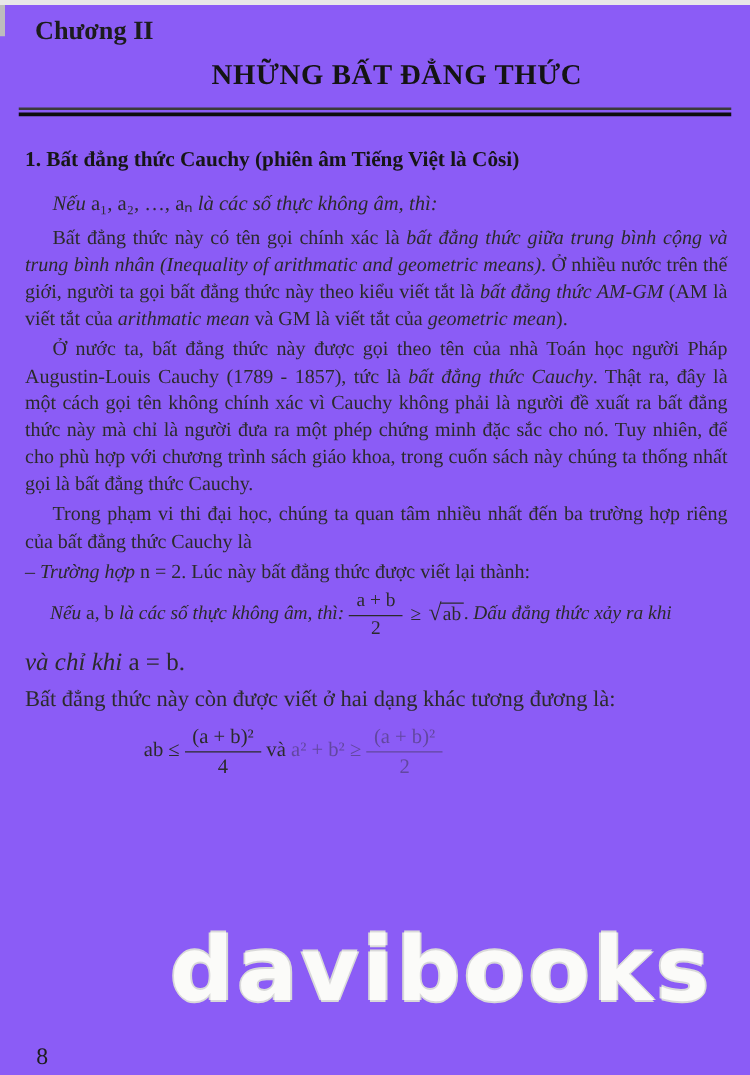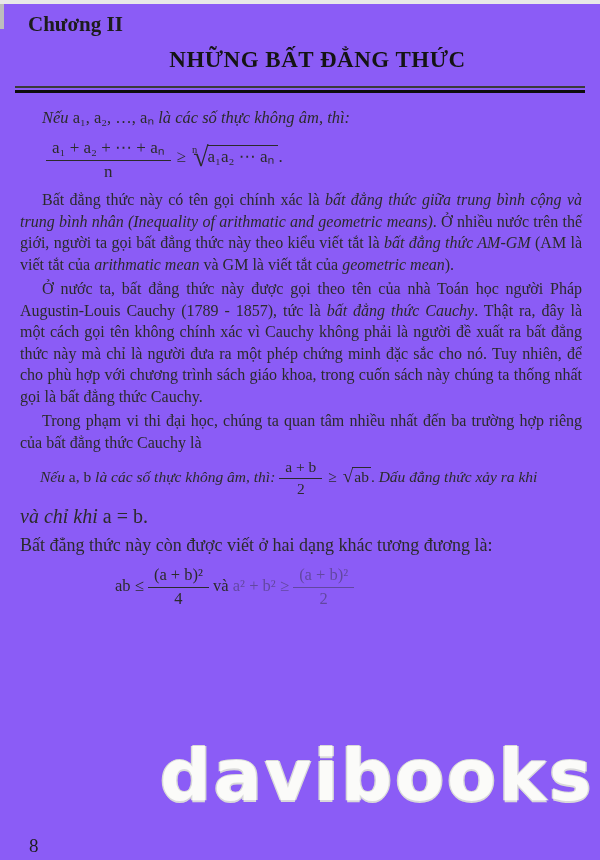--- a/index.html
+++ b/index.html
@@ -28,21 +28,21 @@
   .indent { text-indent:22px; }
   .first-para { margin-top:7px; }
   .case-line { margin:5px 18px 0 20px; font-size:16px; }
   .case-body { margin:5px 0 0 40px; font-size:15.5px; white-space:nowrap; }
   .sqrt-sign { font-size:19px; margin-right:-1px; }
   .sqrt-rad { border-top:1.2px solid #2b2b2b; padding:0 2px; }
   .case-line2 { margin:7px 18px 0 20px; font-size:20px; }
   .equiv-intro { margin:7px 18px 0 20px; font-size:18px; }
   .equiv-formula { margin:9px 0 0 115px; font-size:16.5px; white-space:nowrap; position:relative; z-index:1; }
   .faded { opacity:0.42; }
-  .watermark { position:absolute; left:160px; top:736px; z-index:3; font-family:"DejaVu Sans", sans-serif; pointer-events:none; }
+  .watermark { position:absolute; left:136px; top:736px; z-index:3; font-family:"DejaVu Sans", sans-serif; pointer-events:none; }
   .wm-brand {
     font-size:71px; font-weight:bold; letter-spacing:3px; line-height:1.0; color:#fbfbf9;
     text-shadow:-1.5px 0 #d9d9d9, 1.5px 0 #d9d9d9, 0 -1.5px #d9d9d9, 0 1.5px #d9d9d9;
   }
   .wm-slogan {
     margin:-3px 0 0 118px; font-size:30px; font-weight:bold; letter-spacing:1px; color:#fbfbf9;
     text-shadow:-1px 0 #dedede, 1px 0 #dedede, 0 -1px #dedede, 0 1px #dedede;
   }
   .page-num { position:absolute; left:29px; top:831px; font-size:19px; color:#1d1d1d; }
   .edge-top-left { position:absolute; left:0; top:0; width:4px; height:25px; background:#bdbdbd; }
@@ -51,32 +51,33 @@
 </head>
 <body>
 
 <div class="page">
   <div class="edge-top-left"></div>
 
   <div class="chapter">Chương II</div>
   <div class="title-line title-line1">NHỮNG BẤT ĐẲNG THỨC</div>
   <div class="title-rule"></div>
 
+  <div class="heading">1. Bất đẳng thức Cauchy (phiên âm Tiếng Việt là Côsi)</div>
 
   <div class="hyp"><span class="it">Nếu</span><span> a₁, a₂, …, aₙ </span><span class="it">là các số thực không âm, thì:</span></div>
 
-  <div class="formula"><span class="frac"><span class="num">a₁ + a₂ + ⋯ + aₙ</span><span class="den">n</span></span><span class="rel">≥</span><span class="root-idx">n</span><span class="root-sign">√</span><span class="root-rad">a₁a₂ ⋯ aₙ</span><span>.</span></div>
 
   <p class="para indent first-para"><span>Bất đẳng thức này có tên gọi chính xác là </span><span class="it">bất đẳng thức giữa trung bình cộng và trung bình nhân (Inequality of arithmatic and geometric means)</span><span>. Ở nhiều nước trên thế giới, người ta gọi bất đẳng thức này theo kiểu viết tắt là </span><span class="it">bất đẳng thức AM-GM </span><span>(AM là viết tắt của </span><span class="it">arithmatic mean</span><span> và GM là viết tắt của </span><span class="it">geometric mean</span><span>).</span></p>
 
   <p class="para indent"><span>Ở nước ta, bất đẳng thức này được gọi theo tên của nhà Toán học người Pháp Augustin-Louis Cauchy (1789 - 1857), tức là </span><span class="it">bất đẳng thức Cauchy</span><span>. Thật ra, đây là một cách gọi tên không chính xác vì Cauchy không phải là người đề xuất ra bất đẳng thức này mà chỉ là người đưa ra một phép chứng minh đặc sắc cho nó. Tuy nhiên, để cho phù hợp với chương trình sách giáo khoa, trong cuốn sách này chúng ta thống nhất gọi là bất đẳng thức Cauchy.</span></p>
 
 
   <p class="para indent">Trong phạm vi thi đại học, chúng ta quan tâm nhiều nhất đến ba trường hợp riêng của bất đẳng thức Cauchy là</p>
 
+  <div class="case-line"><span>– </span><span class="it">Trường hợp</span><span> n = 2. Lúc này bất đẳng thức được viết lại thành:</span></div>
 
   <div class="case-body"><span class="it">Nếu</span><span> a, b </span><span class="it">là các số thực không âm, thì: </span><span class="frac"><span class="num">a + b</span><span class="den">2</span></span><span class="rel">≥</span><span class="sqrt-sign">√</span><span class="sqrt-rad">ab</span><span>.</span><span class="it"> Dấu đẳng thức xảy ra khi</span></div>
 
   <div class="case-line2"><span class="it">và chỉ khi</span><span> a = b.</span></div>
 
   <div class="equiv-intro">Bất đẳng thức này còn được viết ở hai dạng khác tương đương là:</div>
 
   <div class="equiv-formula"><span>ab ≤ </span><span class="frac"><span class="num">(a + b)²</span><span class="den">4</span></span><span> và </span><span class="faded"><span>a² + b² ≥ </span><span class="frac"><span class="num">(a + b)²</span><span class="den">2</span></span></span></div>
 
   <div class="watermark">

